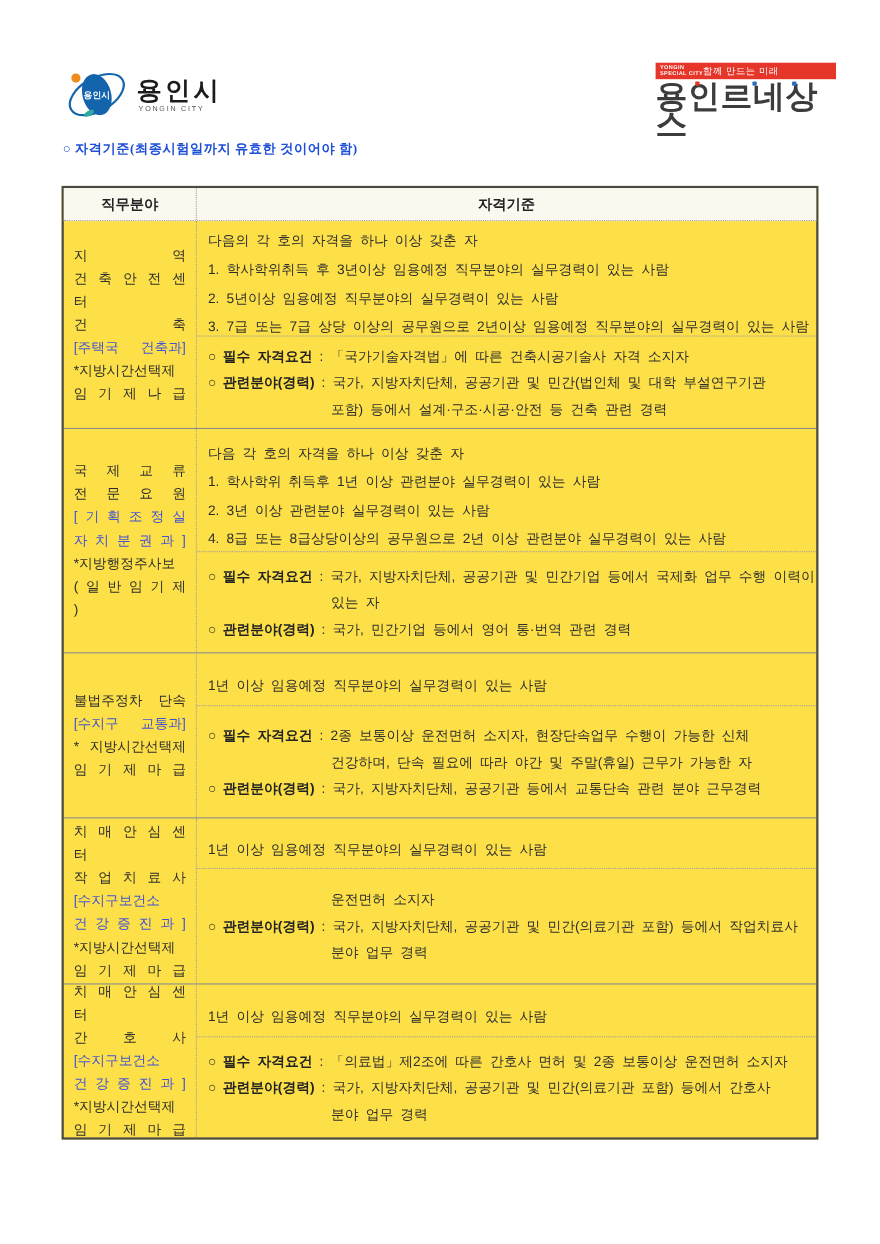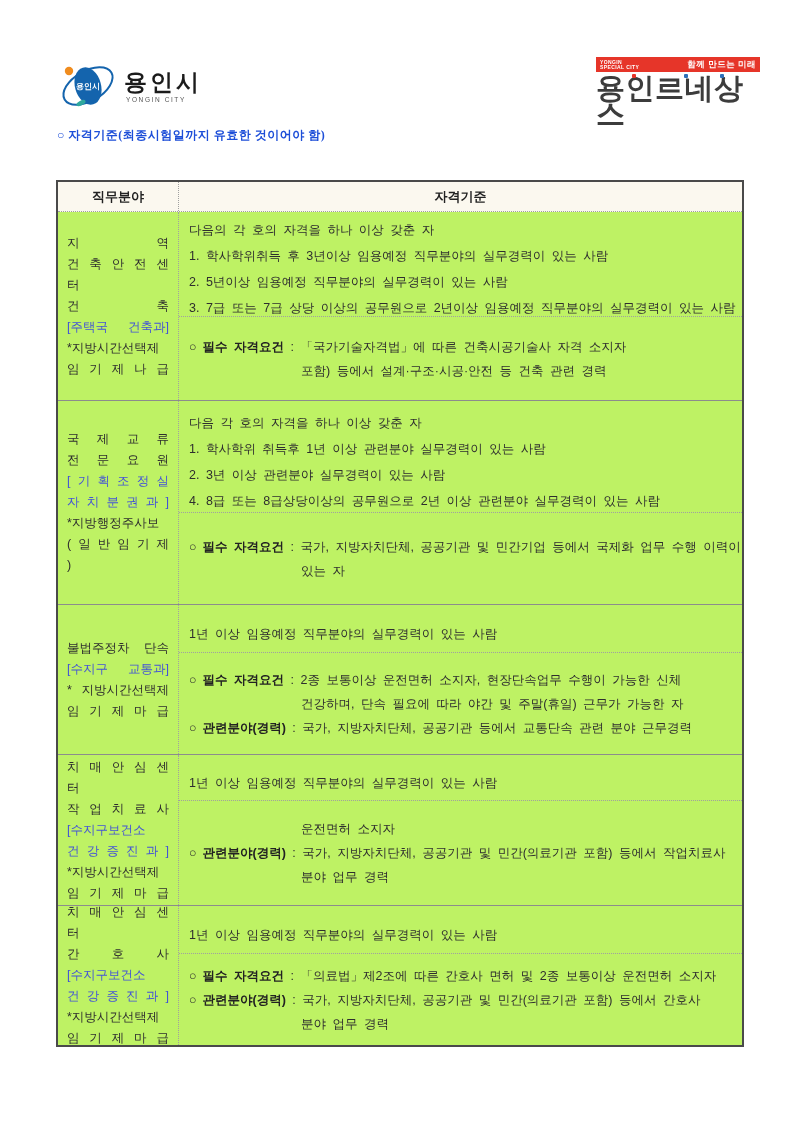--- a/index.html
+++ b/index.html
@@ -11,39 +11,39 @@
   
   .logo-left{position:absolute;top:58px;left:58px;display:flex;align-items:center;}
   .logo-left svg{display:block;}
   .logo-left-text{margin-left:6px;}
   .logo-name{font-size:23px;font-weight:bold;color:#1b1b1b;letter-spacing:3px;line-height:24px;}
   .logo-sub{font-size:6.5px;color:#555;letter-spacing:1.6px;margin-top:2px;margin-left:2px;}
 
   .logo-right{position:absolute;top:57px;left:596px;width:164px;}
   .banner{display:flex;align-items:center;height:15px;background:var(--banner-red,#e63529);padding:0 4px;}
   .banner-left{font-size:5px;line-height:5px;color:#ffffff;font-weight:bold;letter-spacing:.4px;}
-  .banner-slogan{flex:1;text-align:right;font-size:8.5px;font-weight:bold;color:#ffffff;letter-spacing:.5px;}
+  .banner-slogan{flex:1;font-size:8.5px;font-weight:normal;color:#ffffff;letter-spacing:.5px;}
   .brand-wrap{position:relative;margin-top:3px;}
   .brand{font-size:29px;font-weight:800;color:#3c3c3c;letter-spacing:.5px;line-height:26px;}
   .brand-dot{position:absolute;width:4px;height:4px;border-radius:1px;top:-1px;}
   .dot-1{left:36px;background:var(--banner-red,#e63529);}
   .dot-2{left:88px;background:var(--dot-blue,#2f6fb8);}
   .dot-3{left:124px;background:var(--dot-blue,#2f6fb8);}
 
   
   .doc-title{
     position:absolute;top:127px;left:57px;margin:0;
     font-family:"Liberation Serif","DejaVu Serif",serif;
     font-size:12px;font-weight:600;color:#1d4ed8;letter-spacing:.5px;
   }
 
   
   .qual-table{
-    position:absolute;top:180px;left:56px;width:688px;box-sizing:border-box;
-    border:2px solid var(--border-dark,#4a4a4a);background:#bef264;font-size:12.5px;
+    position:absolute;top:169px;left:56px;width:688px;box-sizing:border-box;
+    border:2px solid var(--border-dark,#4a4a4a);background:#fde047;font-size:12.5px;
   }
   .thead{display:flex;height:29px;background:var(--header-bg,#fbf8ef);
     border-bottom:1px dotted var(--dotted-line,#a0a0a0);font-weight:bold;font-size:13px;color:#222;}
   .th-left{flex:0 0 121px;display:flex;align-items:center;justify-content:center;
     border-right:1px dotted var(--dotted-line,#a0a0a0);box-sizing:border-box;}
   .th-right{flex:1;display:flex;align-items:center;justify-content:center;}
 
   .trow{display:flex;border-top:1px solid var(--row-line,#8c8c8c);box-sizing:border-box;}
   .trow:first-child{border-top:none;}
 
@@ -117,20 +117,21 @@
           </div>
           <div class="td-right">
             <div class="sub-top" style="height: 105px;">
               <div class="intro-line">다음의 각 호의 자격을 하나 이상 갖춘 자</div>
               <div class="intro-line">1. 학사학위취득 후 3년이상 임용예정 직무분야의 실무경력이 있는 사람</div>
               <div class="intro-line">2. 5년이상 임용예정 직무분야의 실무경력이 있는 사람</div>
               <div class="intro-line">3. 7급 또는 7급 상당 이상의 공무원으로 2년이상 임용예정 직무분야의 실무경력이 있는 사람</div>
             </div>
             <div class="sub-bottom">
               <div class="req-line"><span class="req-bullet">○</span><span class="req-label">필수 자격요건</span><span class="req-colon"> : </span><span class="req-text">「국가기술자격법」에 따른 건축시공기술사 자격 소지자</span></div>
+              <div class="req-line"><span class="req-bullet">○</span><span class="req-label">관련분야(경력)</span><span class="req-colon"> : </span><span class="req-text">국가, 지방자치단체, 공공기관 및 민간(법인체 및 대학 부설연구기관</span></div>
               <div class="req-cont">포함) 등에서 설계·구조·시공·안전 등 건축 관련 경력</div>
             </div>
           </div>
         </div>
         <div class="trow" style="height: 204px;">
           <div class="td-left">
             <div class="jline">국 제 교 류</div>
             <div class="jline">전 문 요 원</div>
             <div class="jline blue">[ 기 획 조 정 실</div>
             <div class="jline blue">자 치 분 권 과 ]</div>
@@ -140,20 +141,21 @@
           <div class="td-right">
             <div class="sub-top" style="height: 112px;">
               <div class="intro-line">다음 각 호의 자격을 하나 이상 갖춘 자</div>
               <div class="intro-line">1. 학사학위 취득후 1년 이상 관련분야 실무경력이 있는 사람</div>
               <div class="intro-line">2. 3년 이상 관련분야 실무경력이 있는 사람</div>
               <div class="intro-line">4. 8급 또는 8급상당이상의 공무원으로 2년 이상 관련분야 실무경력이 있는 사람</div>
             </div>
             <div class="sub-bottom">
               <div class="req-line"><span class="req-bullet">○</span><span class="req-label">필수 자격요건</span><span class="req-colon"> : </span><span class="req-text">국가, 지방자치단체, 공공기관 및 민간기업 등에서 국제화 업무 수행 이력이</span></div>
               <div class="req-cont">있는 자</div>
+              <div class="req-line"><span class="req-bullet">○</span><span class="req-label">관련분야(경력)</span><span class="req-colon"> : </span><span class="req-text">국가, 민간기업 등에서 영어 통·번역 관련 경력</span></div>
             </div>
           </div>
         </div>
         <div class="trow" style="height: 150px;">
           <div class="td-left">
             <div class="jline">불법주정차 단속</div>
             <div class="jline blue">[수지구 교통과]</div>
             <div class="jline">* 지방시간선택제</div>
             <div class="jline">임 기 제 마 급</div>
           </div>

